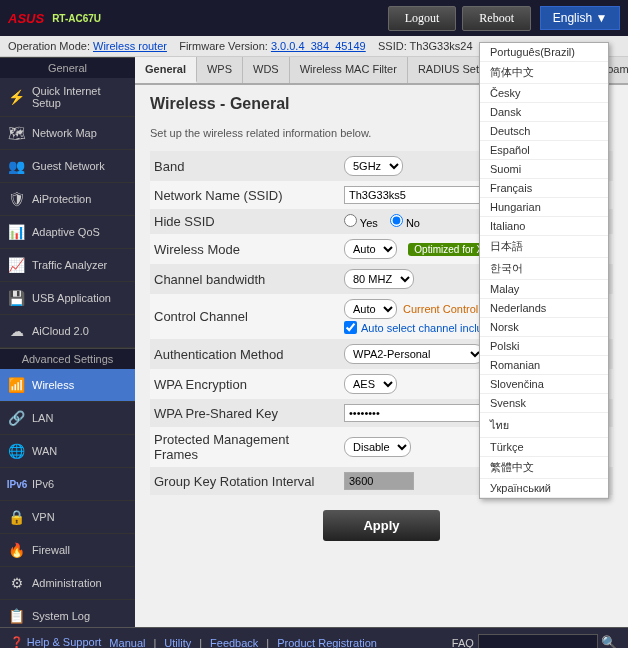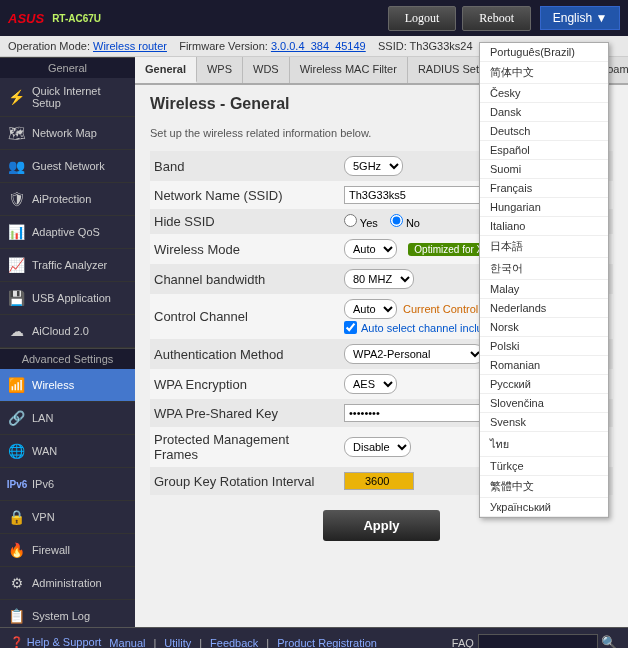--- a/index.html
+++ b/index.html
@@ -63,21 +63,21 @@
     .form-table tr td { padding: 5px 4px; vertical-align: middle; }
     .form-table tr td:first-child { width: 190px; color: #333; font-size: 13px; font-weight: 500; }
     .form-table tr:nth-child(odd) td { background: #e8e8e8; }
     .form-table tr:nth-child(even) td { background: #f5f5f5; }
 
     select.form-select {
       padding: 2px 4px; font-size: 11px; border: 1px solid #aaa; background: #fff;
       border-radius: 9px; cursor: pointer;
     }
     input.form-input {
-      padding: 2px 20px; font-size: 11px; border: 1px solid #aaa; background: #eab308;
+      padding: 2px 4px; font-size: 11px; border: 1px solid #aaa; background: #a3a3a3;
       width: 200px;
     }
     input.form-input-wide {
       padding: 2px 4px; font-size: 11px; border: 1px solid #aaa; background: #fff;
       width: 210px;
     }
     .radio-group { display: flex; align-items: center; gap: 12px; font-size: 11px; }
     .badge-xbox {
       background: #4a8a00; color: #fff; font-size: 10px; padding: 1px 6px;
       border-radius: 3px; margin-left: 8px;
@@ -145,21 +145,20 @@
         <div class="lang-dropdown-item">Français</div>
         <div class="lang-dropdown-item">Hungarian</div>
         <div class="lang-dropdown-item">Italiano</div>
         <div class="lang-dropdown-item">日本語</div>
         <div class="lang-dropdown-item">한국어</div>
         <div class="lang-dropdown-item">Malay</div>
         <div class="lang-dropdown-item">Nederlands</div>
         <div class="lang-dropdown-item">Norsk</div>
         <div class="lang-dropdown-item">Polski</div>
         <div class="lang-dropdown-item">Romanian</div>
-        <div class="lang-dropdown-item">Русский</div>
         <div class="lang-dropdown-item">Slovenčina</div>
         <div class="lang-dropdown-item">Svensk</div>
         <div class="lang-dropdown-item">ไทย</div>
         <div class="lang-dropdown-item">Türkçe</div>
         <div class="lang-dropdown-item">繁體中文</div>
         <div class="lang-dropdown-item">Украïнський</div>
       </div>
     </div>
   </div>
 

